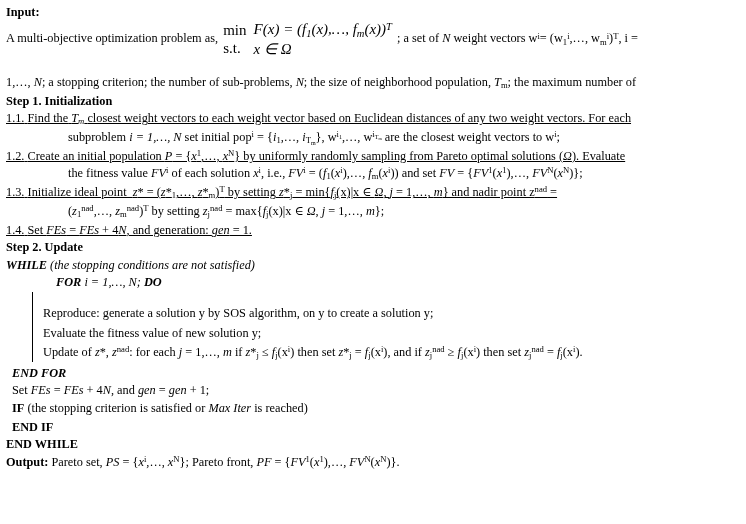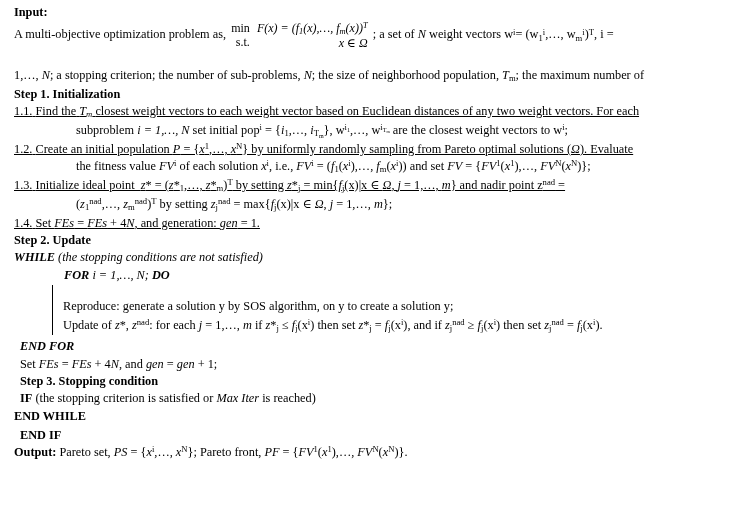--- a/index.html
+++ b/index.html
@@ -12,21 +12,21 @@
     height: 524px;
     font-family: "Liberation Serif", "DejaVu Serif", serif;
     font-size: 12.3px;
     color: #000;
     overflow: hidden;
   }
   .page {
     position: relative;
     width: 746px;
     height: 524px;
-    padding: 4px 6px 0 14px;
+    padding: 4px 6px 0 6px;
     box-sizing: border-box;
     line-height: 1.33;
   }
   .line {
     position: relative;
     margin: 0 0 1px 0;
     white-space: normal;
   }
   .bold { font-weight: bold; }
   .ital { font-style: italic; }
@@ -37,31 +37,32 @@
     font-size: 0.7em;
     vertical-align: -0.28em;
   }
   sup {
     font-size: 0.7em;
     vertical-align: 0.42em;
   }
   .minblock {
     display: inline-block;
     vertical-align: middle;
-    text-align: right;
-    font-size: 12px;
+    text-align: left;
+    font-size: 15px;
     line-height: 1.15;
     margin: 0 2px;
+    font-family: Liberation Serif, serif;
   }
   .minblock .r1 { display: block; }
   .minblock .r2 { display: block; }
   .barblock {
     border-left: 1.2px solid #000;
     padding-left: 10px;
-    margin-left: 38px;
+    margin-left: 26px;
   }
   .barblock .line { margin-bottom: 3px; }
   .innerbar {
     border-left: 1.2px solid #000;
     padding-left: 10px;
     margin-left: 18px;
     margin-top: 2px;
   }
 </style>
 </head>
@@ -134,43 +135,43 @@
 
   <div class="line bold ital" style="padding-left:6px;margin-left:44px;">
     <span>FOR</span>
     <span class="ital" style="font-weight:normal"><i>i</i> = 1,…, <i>N</i>;</span>
     <span>DO</span>
   </div>
 
   <div class="barblock" style="margin-top:2px;">
     <div class="line" style="height:10px;"></div>
     <div class="line">Reproduce: generate a solution y by SOS algorithm, on y to create a solution y;</div>
+    <div class="line">Evaluate the fitness value of new solution y;</div>
     <div class="line">
       Update of <i>z</i>*, <i>z</i><sup>nad</sup>: for each <i>j</i> = 1,…, <i>m</i> if <i>z</i>*<sub>j</sub> ≤ <i>f</i><sub>j</sub>(x<sup>i</sup>) then set <i>z</i>*<sub>j</sub> = <i>f</i><sub>j</sub>(x<sup>i</sup>), and if <i>z</i><sub>j</sub><sup>nad</sup> ≥ <i>f</i><sub>j</sub>(x<sup>i</sup>) then set <i>z</i><sub>j</sub><sup>nad</sup> = <i>f</i><sub>j</sub>(x<sup>i</sup>).
     </div>
   </div>
 
   <div class="line bold ital" style="padding-left:6px; margin-top:2px;">END FOR</div>
 
   <div class="line" style="padding-left:6px;">
     Set <i>FEs</i> = <i>FEs</i> + 4<i>N</i>, and <i>gen</i> = <i>gen</i> + 1;
   </div>
 
-  <div class="line bold" style="padding-left:6px;">Step 3. Stopping condition</div>
 
   <div class="line" style="padding-left:6px;">
     <span class="bold">IF</span>
     <span>(the stopping criterion is satisfied or</span>
     <span class="ital">Max Iter</span>
     <span>is reached)</span>
   </div>
 
 
+  <div class="line bold" style="padding-left:6px; margin-top:3px;">END IF</div>
+
   <div class="line bold">END WHILE</div>
-
-  <div class="line bold" style="padding-left:6px; margin-top:3px;">END IF</div>
 
   <div class="line">
     <span class="bold">Output:</span>
     <span>Pareto set, <i>PS</i> = {<i>x</i><sup>i</sup>,…, <i>x</i><sup>N</sup>}; Pareto front, <i>PF</i> = {<i>FV</i><sup>1</sup>(<i>x</i><sup>1</sup>),…, <i>FV</i><sup>N</sup>(<i>x</i><sup>N</sup>)}.</span>
   </div>
 
 </div>
 
 </body></html>

